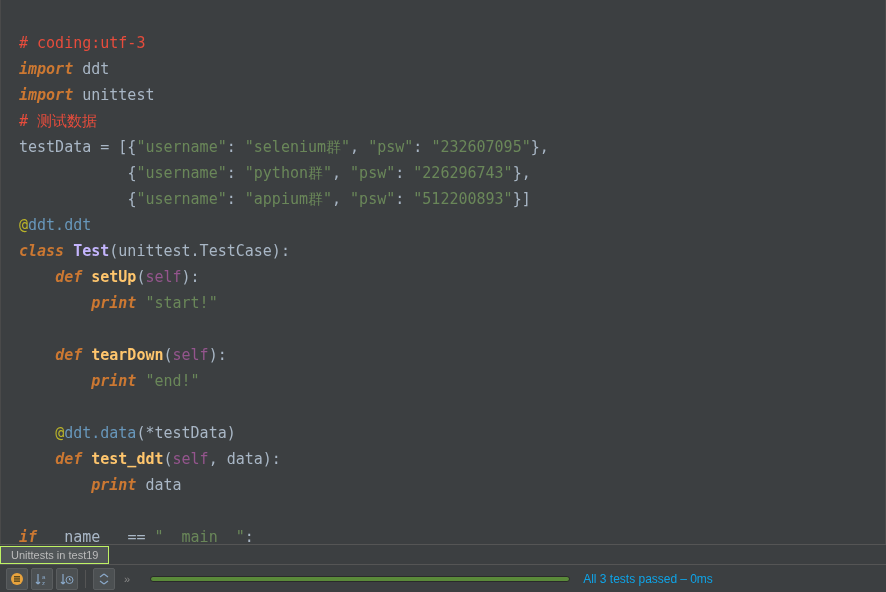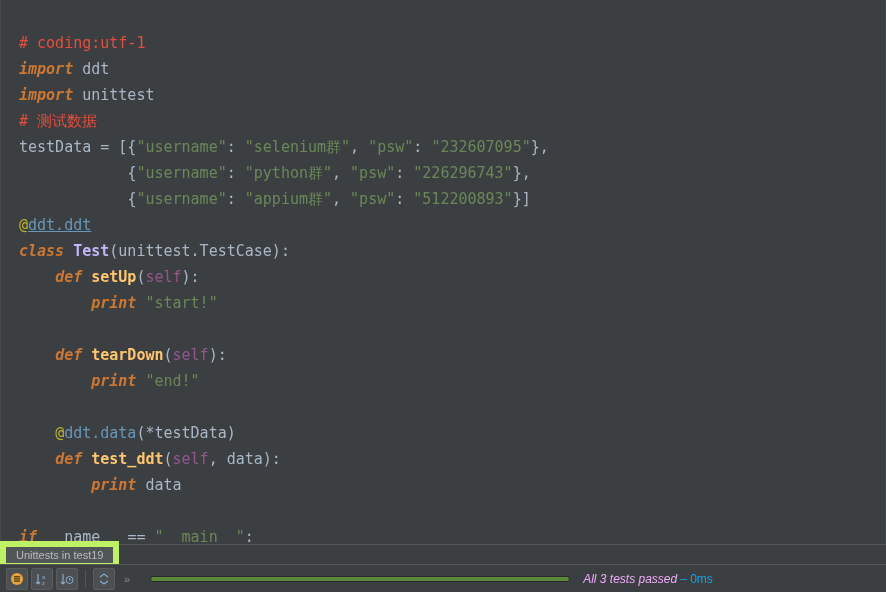--- a/index.html
+++ b/index.html
@@ -21,41 +21,41 @@
       line-height: 26px;
       overflow: hidden;
       white-space: pre;
       border: 1px solid #4a4a4a;
       border-top: none;
       border-bottom: none;
     }
     .comment-red { color: #e74c3c; }
     .keyword { color: #cc7832; font-weight: bold; font-style: italic; }
     .decorator-at { color: #bbb529; }
-    .decorator-name { color: #6897bb; text-decoration: underline; }
+    .decorator-name { color: #6897bb; }
     .decorator-name2 { color: #6897bb; }
     .classname { color: #c4b5fd; font-weight: bold; }
     .funcname { color: #ffc66d; font-weight: bold; }
     .self { color: #94558d; }
     .string { color: #6a8759; }
     
     .tab-strip {
       height: 20px;
       background: #3c3f41;
       border-top: 1px solid #555;
       display: flex;
       align-items: center;
       font-size: 11px;
       color: #999;
       font-family: "Segoe UI", sans-serif;
     }
     .tab {
       padding: 2px 10px;
       background: #515658;
-      border: 6px solid #bef264;
+      border: 1px solid #bef264;
       color: #bbb;
     }
     
     .toolbar {
       height: 28px;
       background: #3c3f41;
       border-top: 1px solid #555;
       display: flex;
       align-items: center;
       padding: 0 6px;
@@ -76,28 +76,28 @@
     .separator { width: 1px; height: 18px; background: #555; margin: 0 4px; }
     .expand-arrows { color: #888; margin: 0 6px; font-size: 11px; letter-spacing: 1px; }
     .progress-bar {
       flex: 0 0 420px;
       height: 6px;
       background: #5a8a3a;
       border: 1px solid #2a2a2a;
       border-radius: 3px;
       margin: 0 10px;
     }
-    .status-text { color: #f0abfc; font-style: italic; }
+    .status-text { color: #0ea5e9; }
     .status-dim { color: #0ea5e9; margin-left: 0; }
   </style>
 </head>
 <body>
 
 <div class="editor">
-<span class="comment-red"># coding:utf-1</span>
+<span class="comment-red"># coding:utf-3</span>
 <span class="keyword">import</span><span> ddt</span>
 <span class="keyword">import</span><span> unittest</span>
 <span class="comment-red"># 测试数据</span>
 <span>testData </span><span>= </span><span>[{</span><span class="string">"username"</span><span>: </span><span class="string">"selenium群"</span><span>, </span><span class="string">"psw"</span><span>: </span><span class="string">"232607095"</span><span>},</span>
 <span>            </span><span>{</span><span class="string">"username"</span><span>: </span><span class="string">"python群"</span><span>, </span><span class="string">"psw"</span><span>: </span><span class="string">"226296743"</span><span>},</span>
 <span>            </span><span>{</span><span class="string">"username"</span><span>: </span><span class="string">"appium群"</span><span>, </span><span class="string">"psw"</span><span>: </span><span class="string">"512200893"</span><span>}]</span>
 <span class="decorator-at">@</span><span class="decorator-name">ddt.ddt</span>
 <span class="keyword">class </span><span class="classname">Test</span><span>(unittest.TestCase):</span>
 <span>    </span><span class="keyword">def </span><span class="funcname">setUp</span><span>(</span><span class="self">self</span><span>):</span>
 <span>        </span><span class="keyword">print </span><span class="string">"start!"</span>

